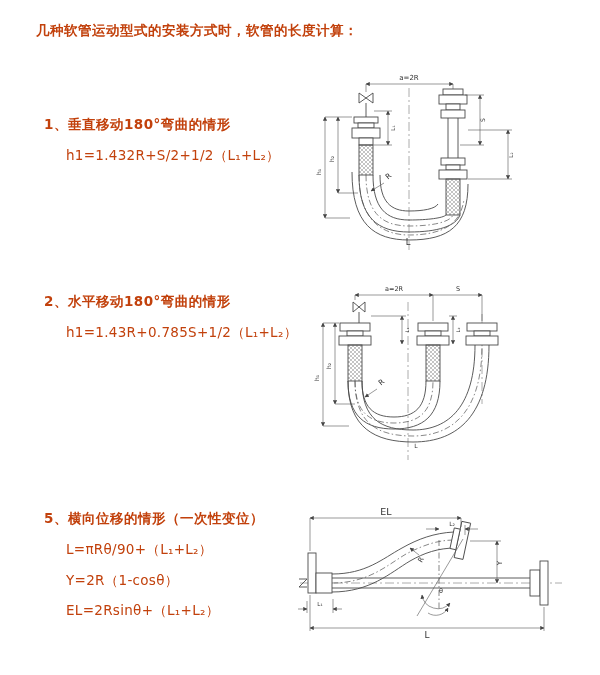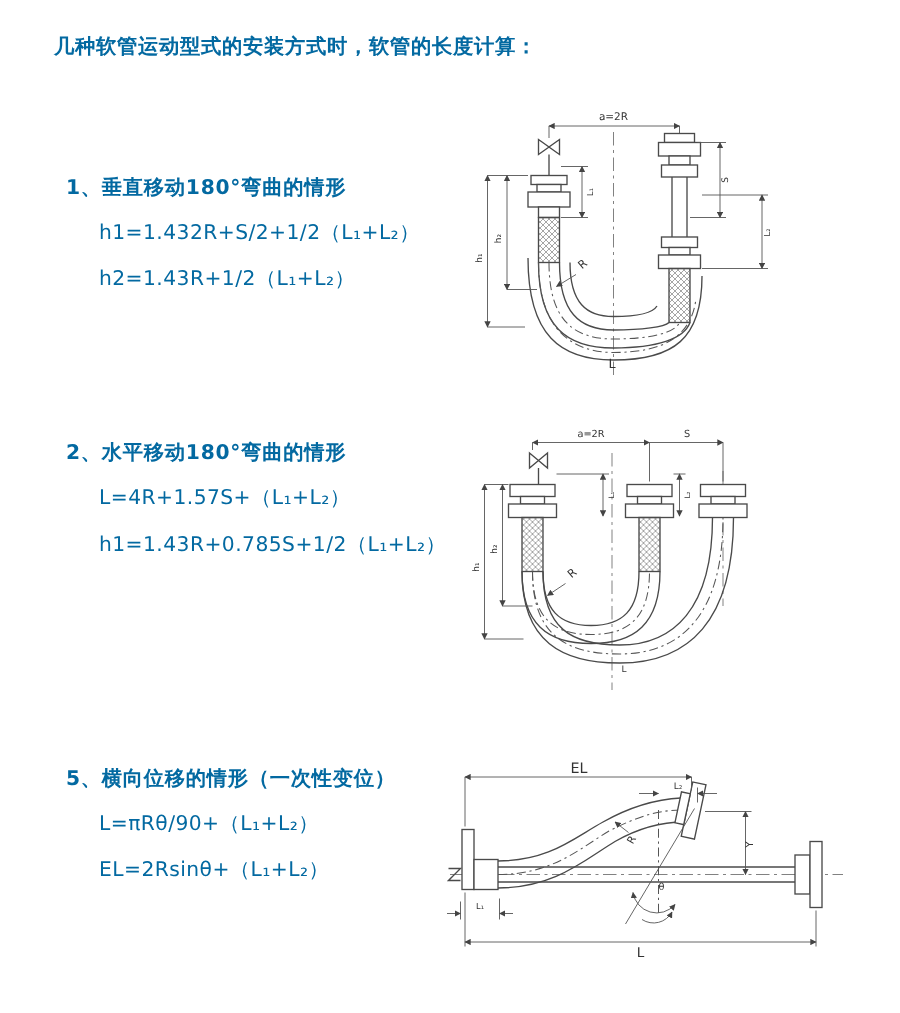--- a/index.html
+++ b/index.html
@@ -1,17 +1,17 @@
 <!DOCTYPE html>
 <html><head>
 <meta charset="utf-8">
 <style>
   html,body{margin:0;padding:0;background:#fff;}
   #page{position:relative;width:600px;height:675px;background:#ffffff;overflow:hidden;
-        font-family:"DejaVu Sans","Liberation Sans",sans-serif;color:#0369a1;}
+        font-family:"DejaVu Sans","Liberation Sans",sans-serif;color:#c2410c;}
   #title{position:absolute;left:36px;top:22px;font-size:13.5px;font-weight:600;letter-spacing:0.5px;}
   .section{position:absolute;left:36px;}
   #sec1{top:116px;} #sec2{top:293px;} #sec3{top:510px;}
   .sec-heading{font-size:13.5px;font-weight:600;margin:0 0 6px 8px;letter-spacing:0.5px;}
   .formula{font-size:13.5px;margin-left:30px;line-height:30.5px;letter-spacing:0.3px;white-space:nowrap;}
   .diagram{position:absolute;}
   #dia1{left:308px;top:64px;} #dia2{left:303px;top:276px;} #dia3{left:298px;top:503px;}
   svg .ln{fill:none;stroke:#4a4a4a;stroke-width:0.9;}
   svg .fit{fill:#ffffff;stroke:#4a4a4a;stroke-width:0.9;}
   svg .braid{fill:url(#hatch);stroke:#4a4a4a;stroke-width:0.9;}
@@ -34,21 +34,20 @@
         <path d="M0,0 L10,5 L0,10 z" fill="#444"></path>
       </marker>
     </defs>
   </svg>
 
   <div id="title">几种软管运动型式的安装方式时，软管的长度计算：</div>
 
   <div class="section" id="sec1">
     <div class="sec-heading">1、垂直移动180°弯曲的情形</div>
     <div class="formula">h1=1.432R+S/2+1/2（L₁+L₂）</div>
-    <div class="formula">h2=1.43R+1/2（L₁+L₂）</div>
   </div>
 
   <svg id="dia1" class="diagram" width="285" height="192" viewBox="0 0 285 192">
     <g>
       <line class="cl" x1="101" y1="24" x2="101" y2="188"></line>
     </g>
     <g>
       <line class="dim" x1="58" y1="20" x2="145" y2="20" marker-start="url(#arr)" marker-end="url(#arr)"></line>
       <line class="dim" x1="58" y1="20" x2="58" y2="28"></line>
       <line class="dim" x1="145" y1="20" x2="145" y2="30"></line>
@@ -111,21 +110,20 @@
     </g>
     <g>
       <text transform="rotate(-40 82 114)" x="82" y="114" font-size="7.5" text-anchor="middle">R</text>
       <line class="dim" x1="76" y1="119" x2="63" y2="127" marker-end="url(#arr)"></line>
     </g>
     <text x="100" y="181" font-size="8.5" text-anchor="middle">L</text>
   </svg>
 
   <div class="section" id="sec2">
     <div class="sec-heading">2、水平移动180°弯曲的情形</div>
-    <div class="formula">L=4R+1.57S+（L₁+L₂）</div>
     <div class="formula">h1=1.43R+0.785S+1/2（L₁+L₂）</div>
   </div>
 
   <svg id="dia2" class="diagram" width="300" height="188" viewBox="0 0 300 188">
     <g>
       <line class="cl" x1="105" y1="26" x2="105" y2="184"></line>
       <line class="cl" x1="179" y1="38" x2="179" y2="128"></line>
     </g>
     <g>
       <line class="dim" x1="52" y1="19" x2="130" y2="19" marker-start="url(#arr)" marker-end="url(#arr)"></line>
@@ -182,20 +180,21 @@
     <g>
       <text transform="rotate(-40 80 108)" x="80" y="108" font-size="7.5" text-anchor="middle">R</text>
       <line class="dim" x1="74" y1="113" x2="62" y2="121" marker-end="url(#arr)"></line>
     </g>
     <text x="113" y="172" font-size="6" text-anchor="middle">L</text>
   </svg>
 
   <div class="section" id="sec3">
     <div class="sec-heading">5、横向位移的情形（一次性变位）</div>
     <div class="formula">L=πRθ/90+（L₁+L₂）</div>
+    <div class="formula">Y=2R（1-cosθ）</div>
     <div class="formula">EL=2Rsinθ+（L₁+L₂）</div>
   </div>
 
   <svg id="dia3" class="diagram" width="302" height="140" viewBox="0 0 302 140">
     <g>
       <line class="cl" x1="2" y1="80" x2="264" y2="80"></line>
       <path class="ln" d="M1 76 L9 76 L1 84 L9 84" stroke-width="0.6"></path>
       <line class="dsh" x1="141" y1="37" x2="141" y2="106"></line>
     </g>
     <g>

